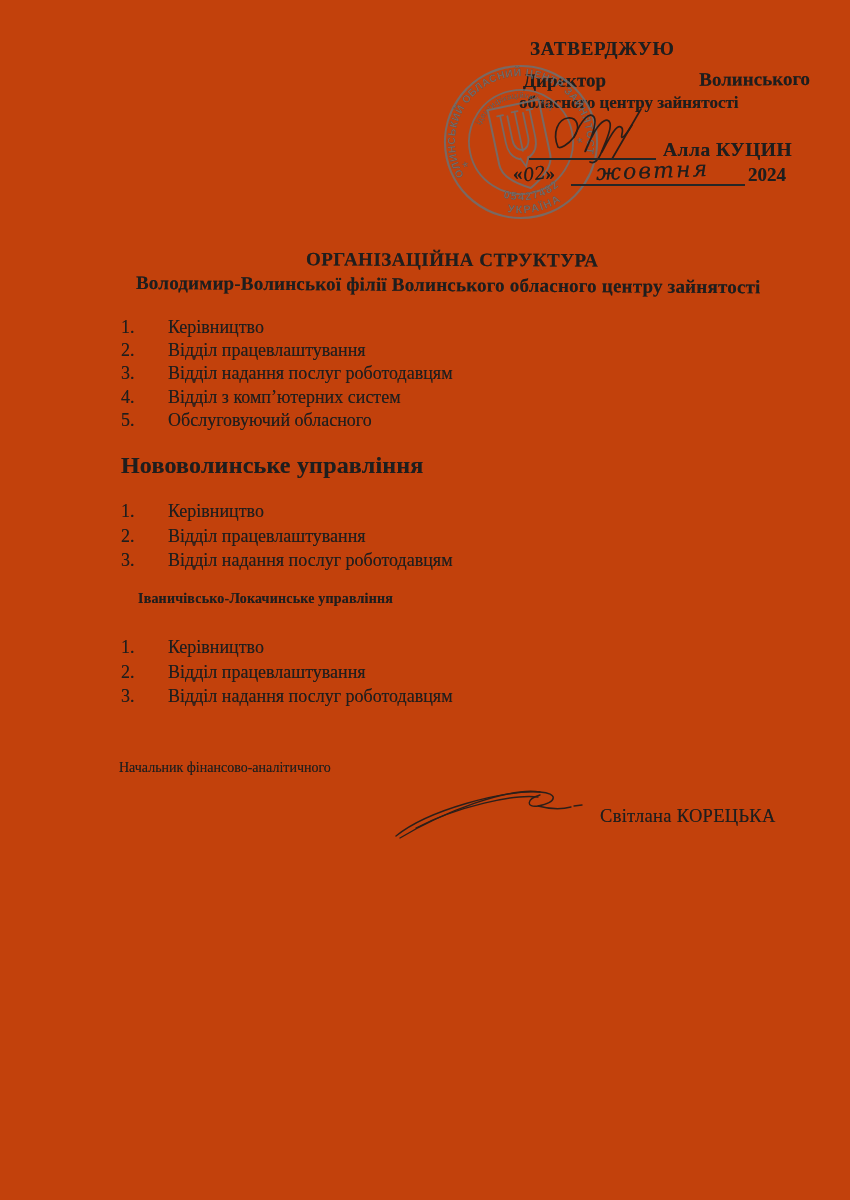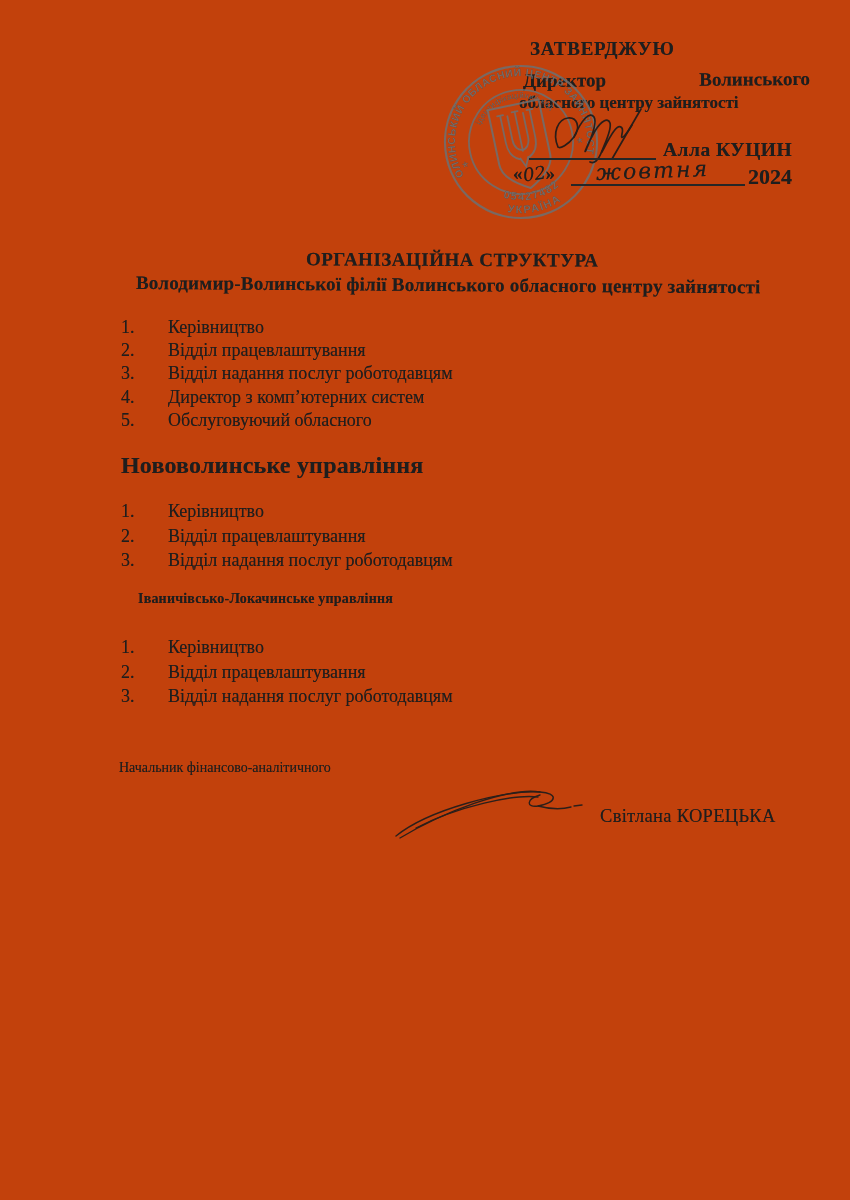--- a/index.html
+++ b/index.html
@@ -16,21 +16,21 @@
   .appr-line2{left:519px;top:93px;font-size:17px;}
   .stamp-svg{left:436px;top:57px;z-index:2;}
   .sig1-svg{left:548px;top:103px;z-index:3;}
   .sline{height:0;border-bottom:2px solid #262626;z-index:4;}
   .sigline1{left:529px;top:158px;width:127px;}
   .name1{left:663px;top:139px;font-size:19.5px;letter-spacing:.5px;}
   .dateq{left:513px;top:163px;font-size:19px;z-index:4;}
   .hand{font-weight:400;font-style:italic;font-family:"DejaVu Serif",serif;display:inline-block;transform:rotate(-8deg);font-size:18px;}
   .dateline{left:571px;top:184px;width:174px;}
   .month{left:596px;top:158px;font-size:22px;font-style:italic;font-family:"DejaVu Serif",serif;letter-spacing:2px;transform:rotate(-2deg);z-index:4;}
-  .year{left:748px;top:164px;font-size:22px;}
+  .year{left:748px;top:164px;font-size:19px;}
   
   .t1{left:306px;top:249px;font-size:19px;letter-spacing:.5px;transform:rotate(.25deg);}
   .t2{left:136px;top:272px;font-size:19px;letter-spacing:.2px;transform:rotate(.4deg);transform-origin:left center;white-space:nowrap;}
   
   .list{left:118px;font-size:18px;}
   .li{display:flex;align-items:flex-start;}
   .list1 .li{height:23.2px;}
   .list2 .li,.list3 .li{height:24.5px;}
   .num{width:50px;padding-left:3px;box-sizing:border-box;}
   .itx{flex:1;white-space:nowrap;}
@@ -124,21 +124,21 @@
     <div class="li">
         <span class="num">2.</span>
         <span class="itx">Відділ працевлаштування</span>
       </div>
     <div class="li">
         <span class="num">3.</span>
         <span class="itx">Відділ надання послуг роботодавцям</span>
       </div>
     <div class="li">
         <span class="num">4.</span>
-        <span class="itx">Директор з комп’ютерних систем</span>
+        <span class="itx">Відділ з комп’ютерних систем</span>
       </div>
     <div class="li">
         <span class="num">5.</span>
         <span class="itx">Обслуговуючий обласного</span>
       </div>
   </div>
 
   <div class="abs h2a b">Нововолинське управління</div>
   <div class="abs list list2">
     <div class="li">

